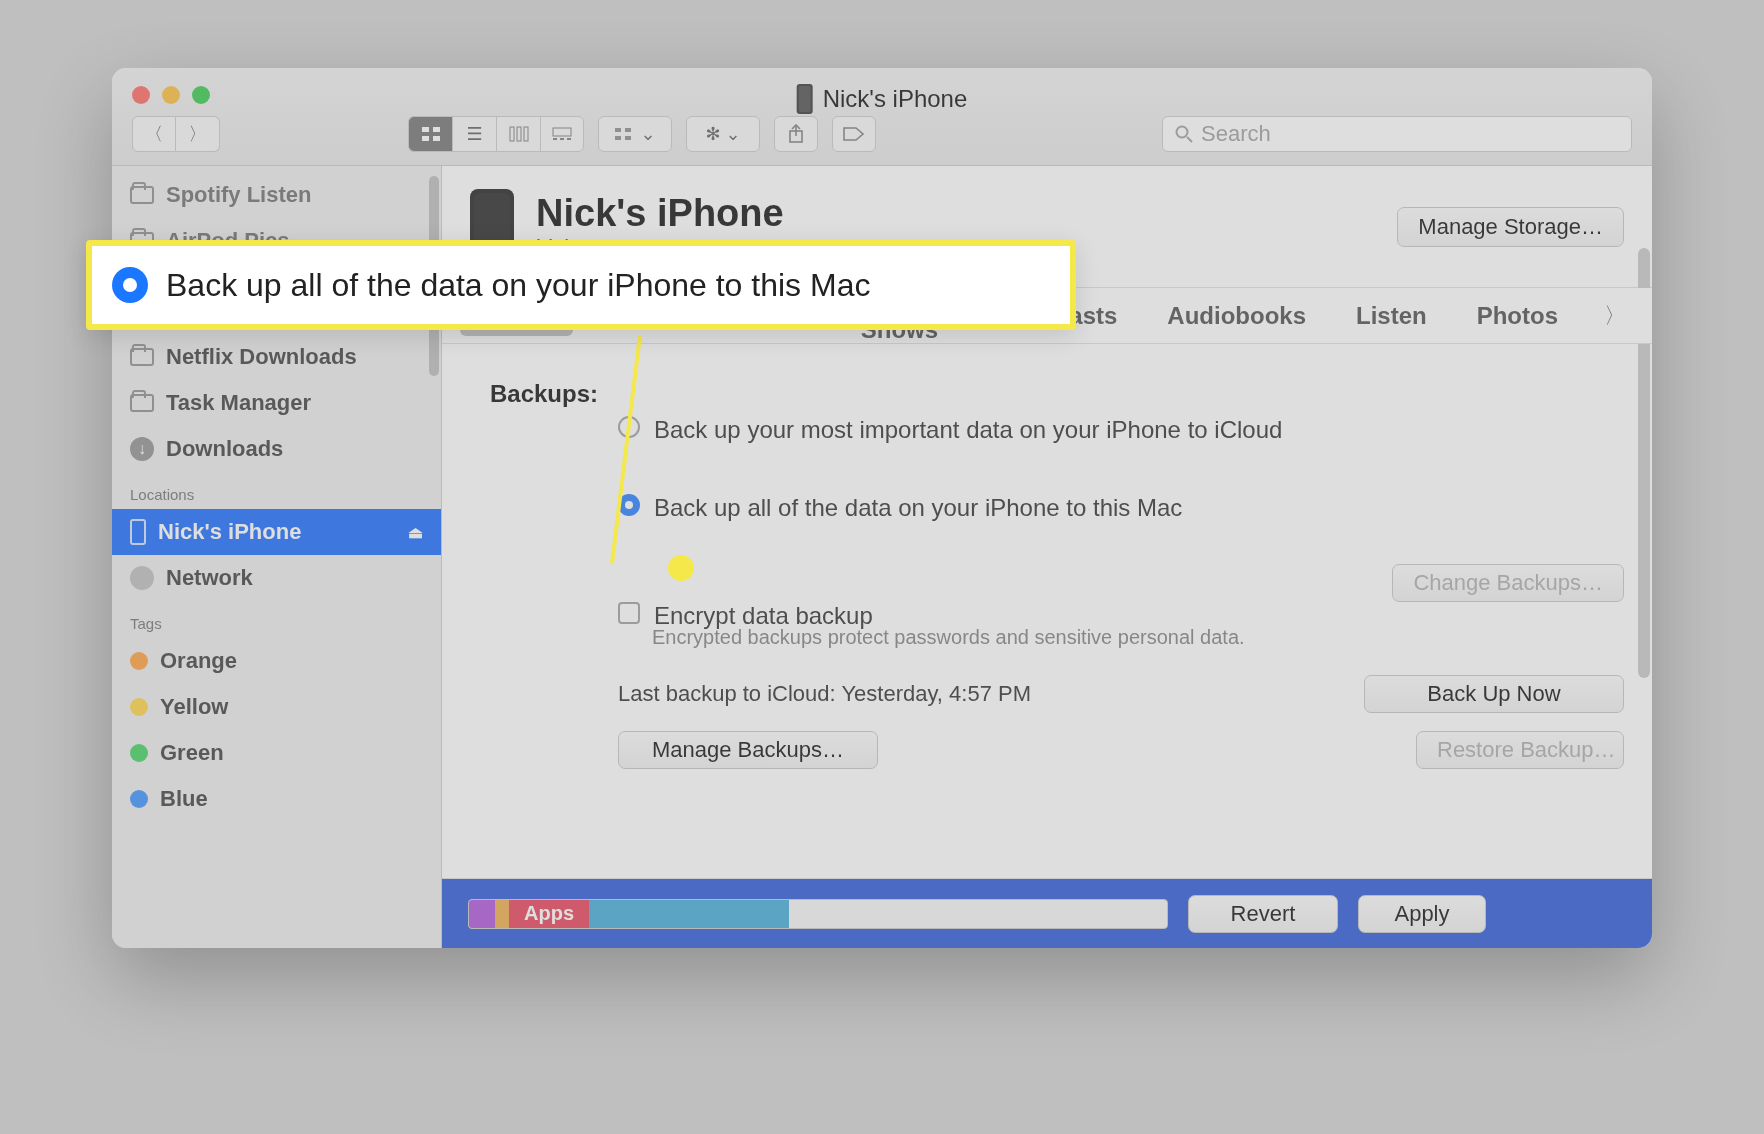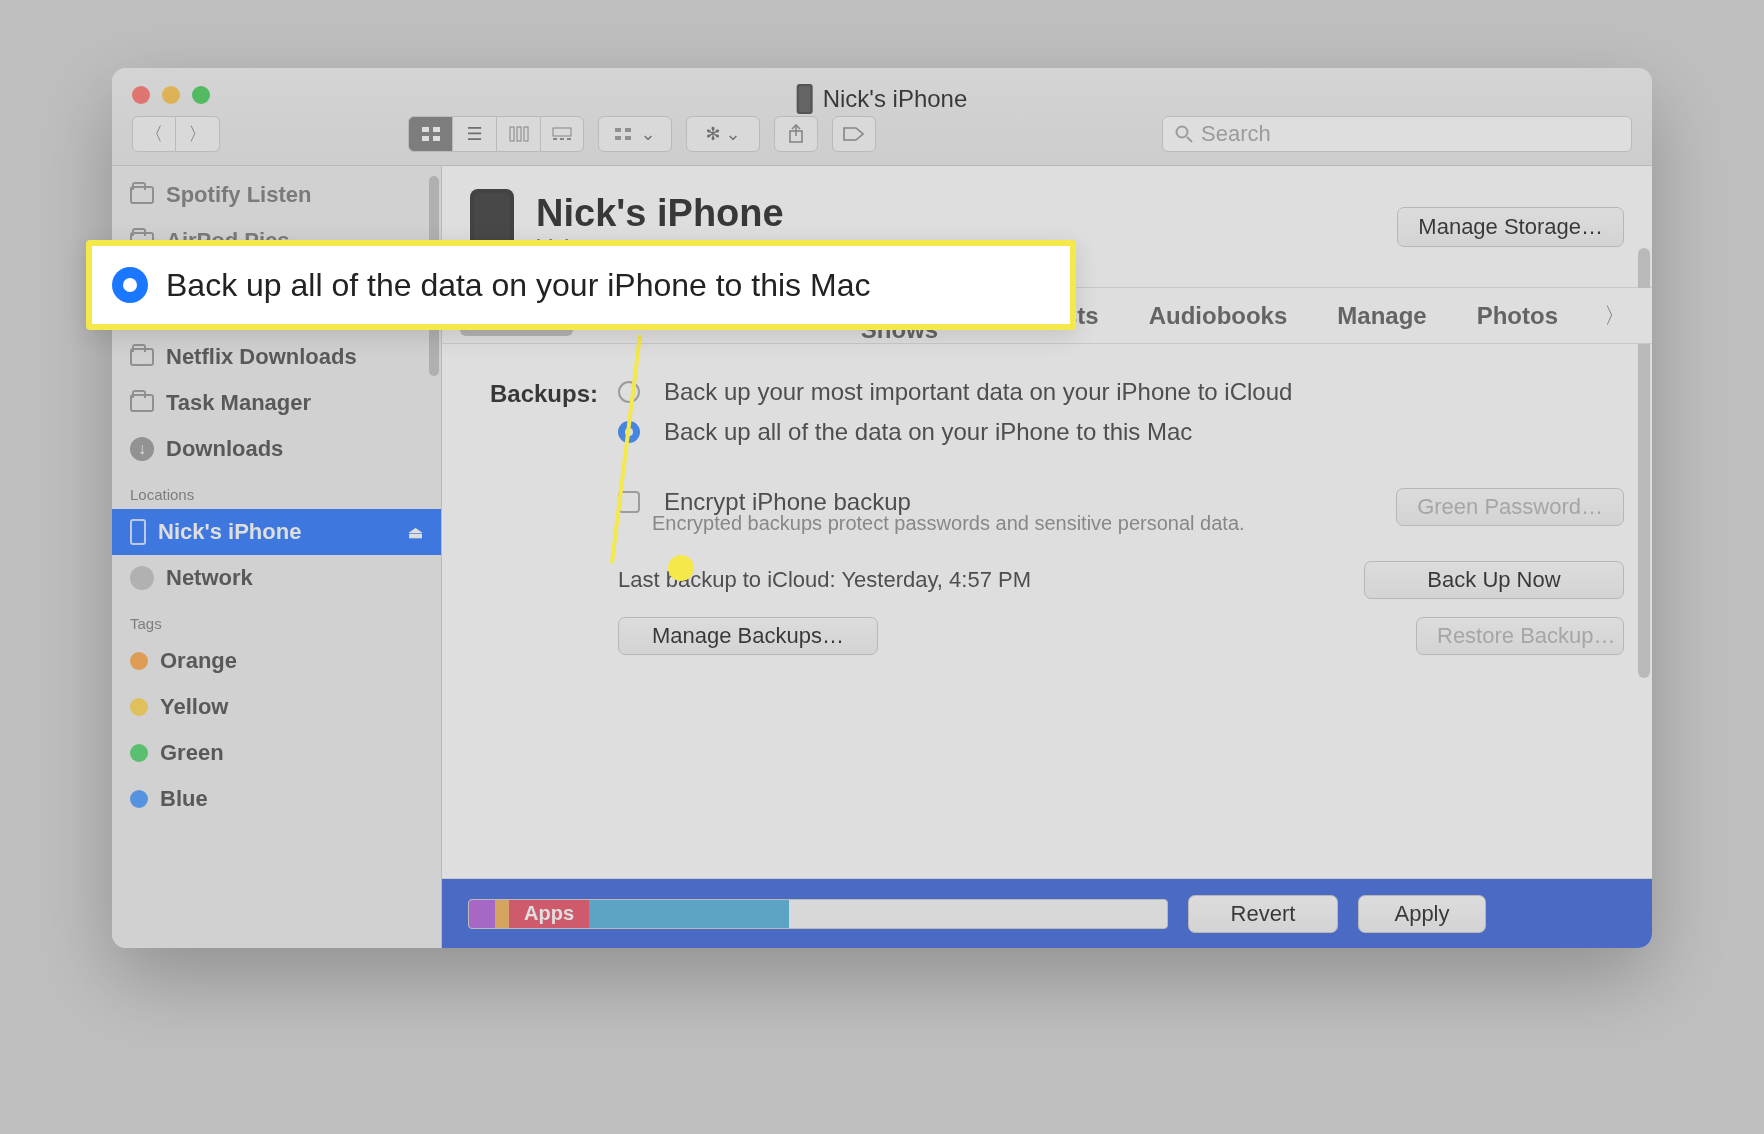--- a/index.html
+++ b/index.html
@@ -104,21 +104,21 @@
     border-bottom:1px solid #ddd; background:#fff; position:relative;
   }
   .tab{ font-size:24px; font-weight:600; color:#444; padding:6px 12px; border-radius:6px;}
   .tab.active{ background:#bdbdbd; color:#fff;}
   .tabs .chev{ margin-left:auto; font-size:22px; color:#666; padding:4px 8px;}
 
   .content{ flex:1; padding:34px 28px 0 28px; position:relative; overflow:hidden;}
   .backup-row{ display:flex; gap:20px; }
   .backup-label{ width:128px; text-align:right; font-size:24px; font-weight:600; padding-top:2px;}
   .backup-opts{ flex:1; display:flex; flex-direction:column; gap:12px; font-size:24px; color:#222;}
-  .radio-row{ display:flex; align-items:center; gap:24px;}
+  .radio-row{ display:flex; align-items:flex-start; gap:14px;margin-top:38px;}
   .radio-outer{ width:22px;height:22px;border:2px solid #9a9a9a;border-radius:50%;display:flex;align-items:center;justify-content:center;}
   .radio-outer.sel{ border-color:#1a77ff; background:#1a77ff;}
   .radio-outer.sel::after{content:"";width:8px;height:8px;background:#fff;border-radius:50%;}
   .chk{ width:22px;height:22px;border:2px solid #9a9a9a;border-radius:4px;}
   .opt-sub{ font-size:20px; color:#7a7a7a; margin-left:34px; margin-top:-4px;}
   .btn{
     height:38px; padding:0 20px; background:linear-gradient(#fcfcfc,#efefef);
     border:1px solid #c4c4c4; border-radius:7px; font-size:22px; white-space:nowrap;
   }
   .btn.disabled{ color:#a9a9a9;}
@@ -310,21 +310,21 @@
         <button class="manage-btn">Manage Storage…</button>
       </div>
 
       <div class="tabs">
         <div class="tab active">General</div>
         <div class="tab">Music</div>
         <div class="tab">Movies</div>
         <div class="tab">TV Shows</div>
         <div class="tab">Podcasts</div>
         <div class="tab">Audiobooks</div>
-        <div class="tab">Manage</div>
+        <div class="tab">Listen</div>
         <div class="tab">Photos</div>
         <div class="chev">〉</div>
       </div>
 
       <div class="content">
         <div class="backup-row">
           <div class="backup-label">Backups:</div>
           <div class="backup-opts">
             <div class="radio-row">
               <div class="radio-outer"></div>
@@ -334,25 +334,25 @@
               <div class="radio-outer sel"></div>
               <span>Back up all of the data on your iPhone to this Mac</span>
             </div>
 
             <div style="height:18px"></div>
 
             <div style="display:flex;align-items:flex-start;gap:18px;">
               <div style="flex:1">
                 <div class="radio-row">
                   <div class="chk"></div>
-                  <span>Encrypt iPhone backup</span>
+                  <span>Encrypt data backup</span>
                 </div>
                 <div class="opt-sub">Encrypted backups protect passwords and sensitive personal data.</div>
               </div>
-              <button class="btn disabled">Green Password…</button>
+              <button class="btn disabled">Change Backups…</button>
             </div>
 
             <div class="row-flex">
               <span class="last-backup">
                 <span>Last backup to iCloud:</span>
                 <span>Yesterday, 4:57 PM</span>
               </span>
               <div style="flex:1"></div>
               <button class="btn" style="width:260px">Back Up Now</button>
             </div>

